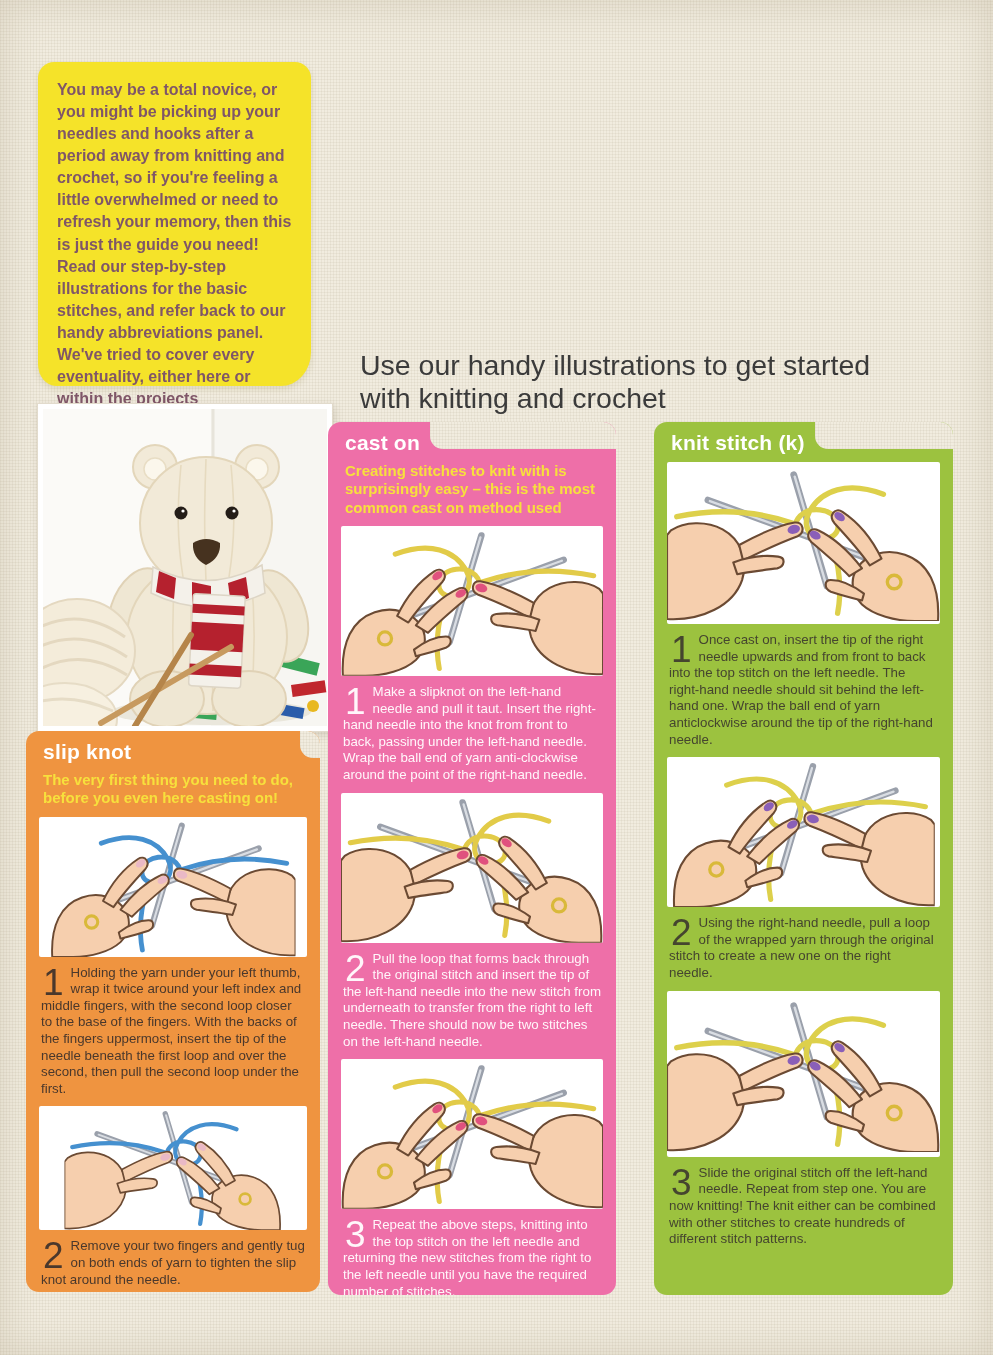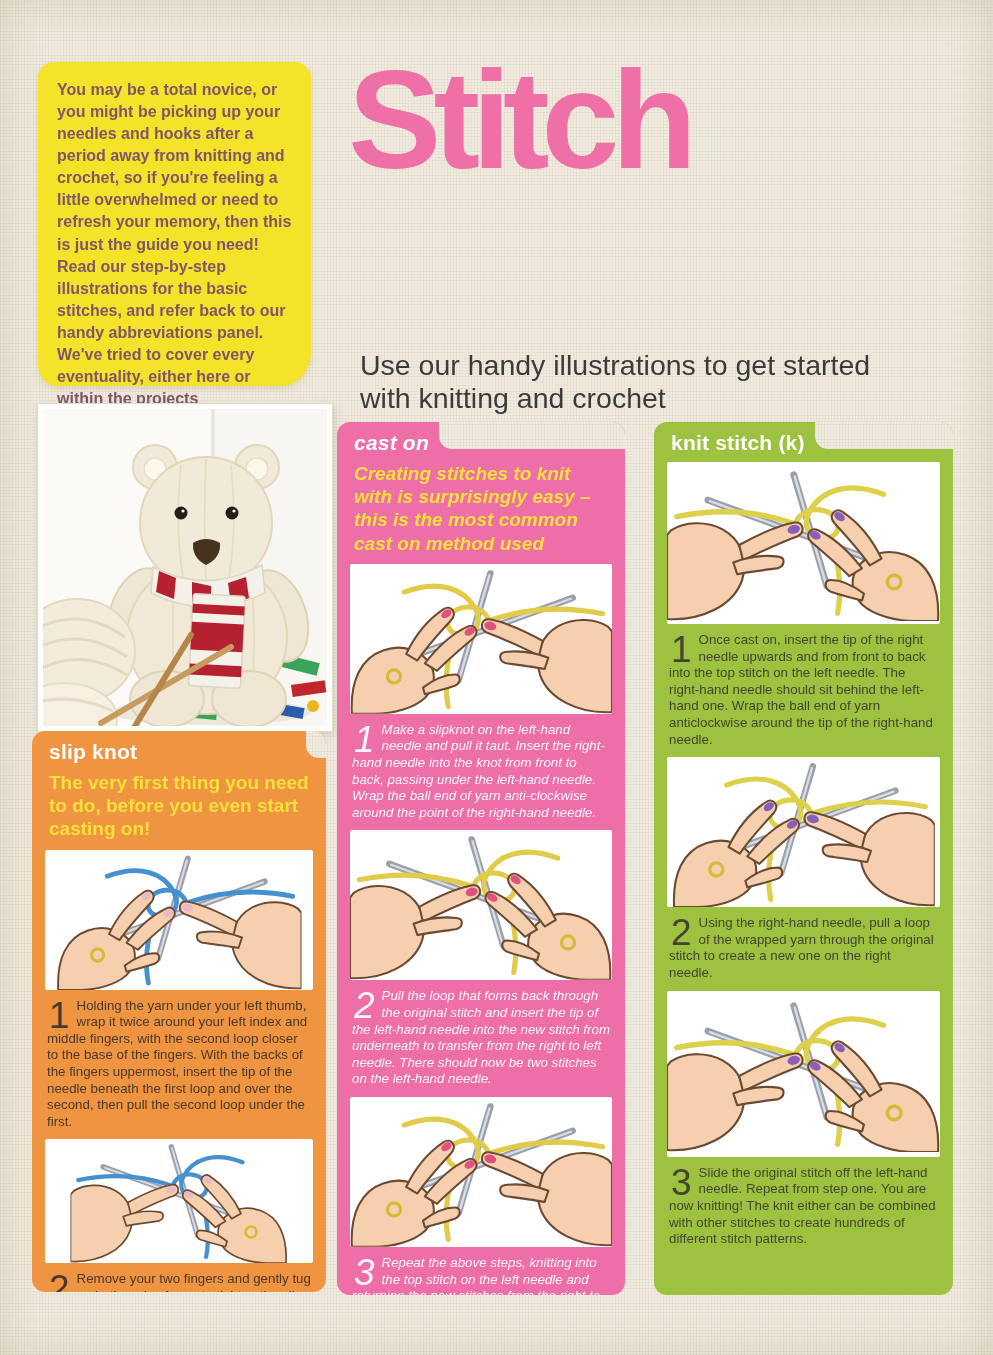--- a/index.html
+++ b/index.html
@@ -54,28 +54,28 @@
   .panel { position:absolute; border-radius:13px; padding:9px 13px; overflow:hidden; }
   .panel .notch {
     position:absolute; top:0; right:0; height:27px;
     background-color:#f1ecdf;
     background-image:
       repeating-linear-gradient(90deg, rgba(160,148,120,.10) 0 1px, rgba(0,0,0,0) 1px 3px),
       repeating-linear-gradient(0deg, rgba(160,148,120,.10) 0 1px, rgba(0,0,0,0) 1px 3px);
     border-bottom-left-radius:13px;
   }
   .panel h2 { font-size:21px; font-weight:700; color:#fff; margin:0 0 7px 4px; letter-spacing:.2px; }
-  .sec-intro { font-size:19px; font-weight:700; line-height:1.22; color:#f7e03c; margin:0 2px 9px 4px; }
+  .sec-intro { font-size:15px; font-weight:700; line-height:1.22; color:#f7e03c; margin:0 2px 9px 4px; }
   .card { background:#fff; border-radius:2px; margin-bottom:8px; overflow:hidden; }
   .card svg { display:block; width:100%; height:100%; }
   .step { font-size:13.3px; line-height:1.25; margin-bottom:9px; padding:0 2px; }
   .step .num { float:left; font-size:37px; line-height:.8; font-weight:400; margin:3px 7px 0 2px; }
 
-  .slip { left:32px;  top:731px; width:294px; height:561px; background:#ef9440; }
-  .cast { left:337px; top:422px; width:288px; height:873px; background:#ee6fa8;font-style:italic; }
+  .slip { left:26px;  top:731px; width:294px; height:561px; background:#ef9440; }
+  .cast { left:328px; top:422px; width:288px; height:873px; background:#ee6fa8; }
   .knit { left:654px; top:422px; width:299px; height:873px; background:#9cc23f; }
   .slip .notch { width:20px;  }
   .cast .notch { width:186px; }
   .knit .notch { width:138px; }
 
   .slip .step { color:#4a382c; }
   .cast .step { color:#fff6fa; }
   .knit .step { color:#45452f; }
 
   .slip .card svg { color:#4590cf; --nail:#eab9c6; }
@@ -132,21 +132,20 @@
     </symbol>
   </defs>
 </svg>
 
 <div class="page">
 
   <div class="intro-box">
     <p>You may be a total novice, or you might be picking up your needles and hooks after a period away from knitting and crochet, so if you're feeling a little overwhelmed or need to refresh your memory, then this is just the guide you need! Read our step-by-step illustrations for the basic stitches, and refer back to our handy abbreviations panel. We've tried to cover every eventuality, either here or within the projects themselves, so you'll be an expert in no time!</p>
   </div>
 
-  <div class="title-pink">Stitch</div>
   <p class="subtitle">Use our handy illustrations to get started with knitting and crochet</p>
 
   <div class="photo">
     <svg viewBox="0 0 284 317">
       <rect width="284" height="317" fill="#f7f6f2"></rect>
       <rect width="168" height="317" fill="#fbfaf7"></rect>
       <line x1="170" y1="0" x2="170" y2="225" stroke="#e7e4db" stroke-width="3"></line>
       <ellipse cx="168" cy="303" rx="100" ry="13" fill="#eae7dc"></ellipse>
 
       <g>
@@ -200,21 +199,21 @@
       <g>
         <line x1="58" y1="314" x2="188" y2="238" stroke="#c79a5f" stroke-width="6" stroke-linecap="round"></line>
         <line x1="92" y1="317" x2="148" y2="226" stroke="#b5854a" stroke-width="6" stroke-linecap="round"></line>
       </g>
     </svg>
   </div>
 
   <section class="panel slip">
     <div class="notch"></div>
     <h2>slip knot</h2>
-    <p class="sec-intro">The very first thing you need to do, before you even start casting on!</p>
+    <p class="sec-intro">The very first thing you need to do, before you even here casting on!</p>
     <div class="card h-slip1">
       <svg viewBox="0 0 280 160">
           <use href="#hands"></use>
         </svg>
     </div>
     <p class="step">
       <span class="num">1</span>
       <span>Holding the yarn under your left thumb, wrap it twice around your left index and middle fingers, with the second loop closer to the base of the fingers. With the backs of the fingers uppermost, insert the tip of the needle beneath the first loop and over the second, then pull the second loop under the first.</span>
     </p>
     <div class="card h-slip2">

